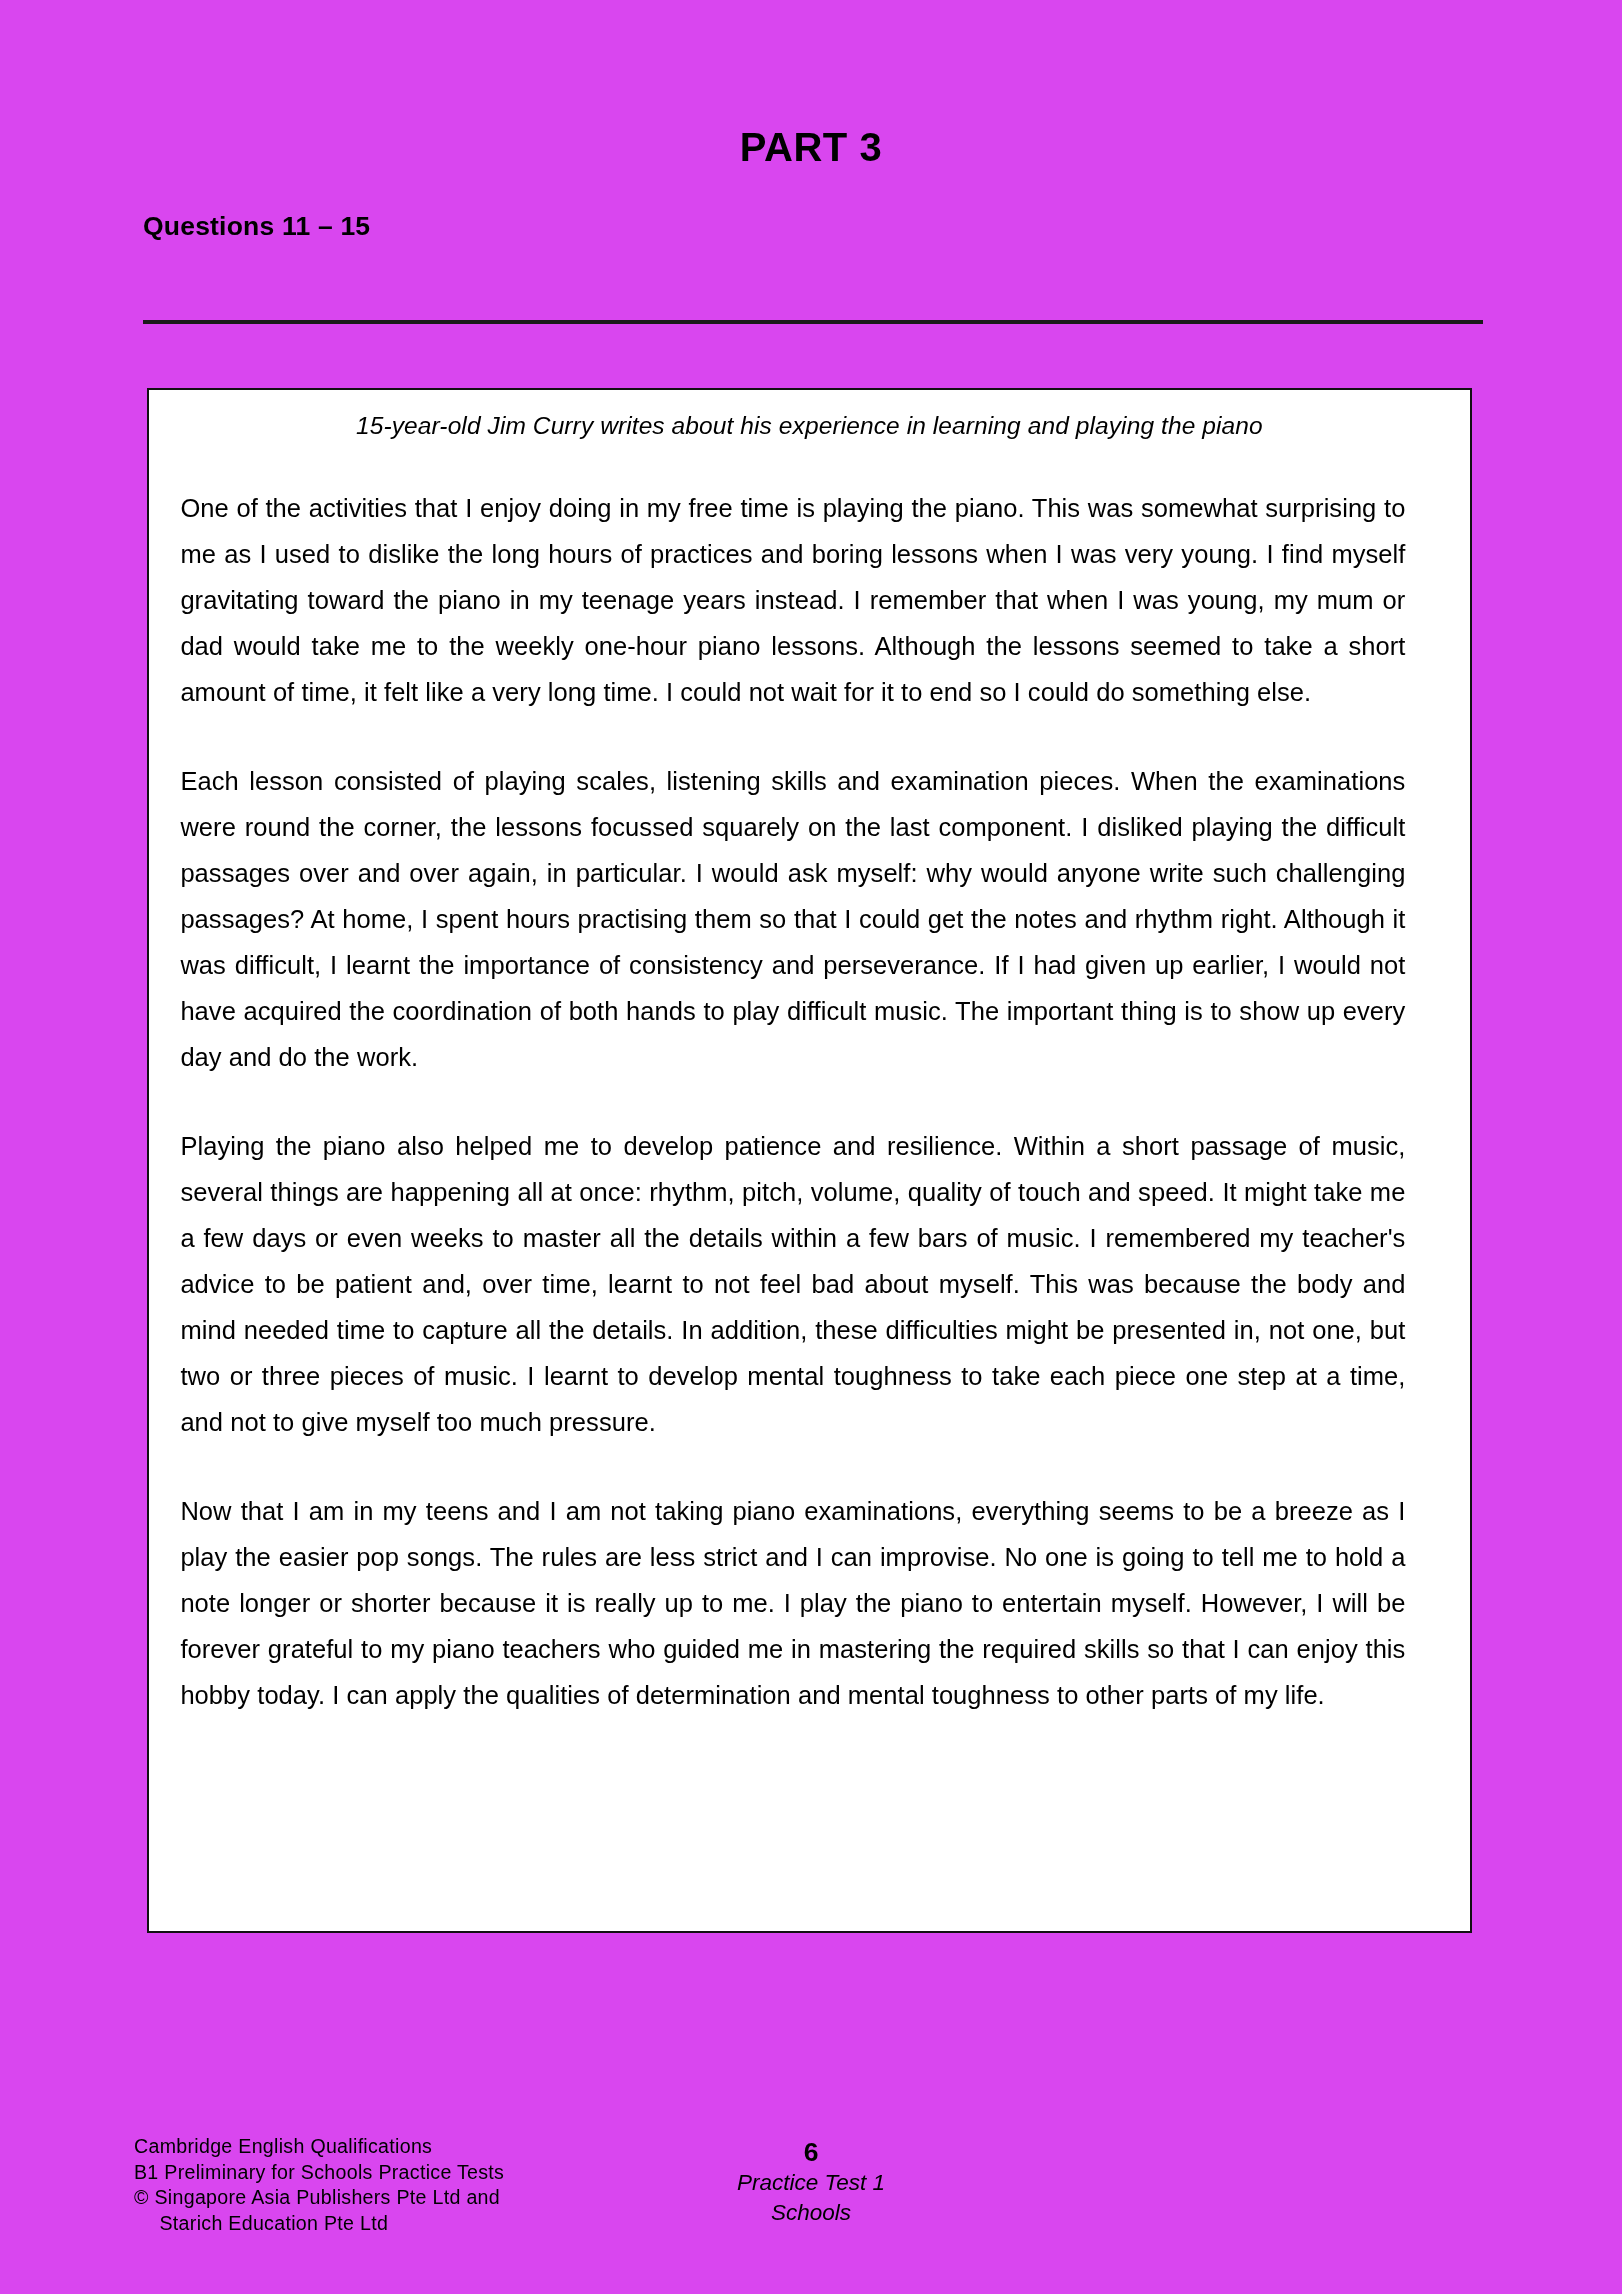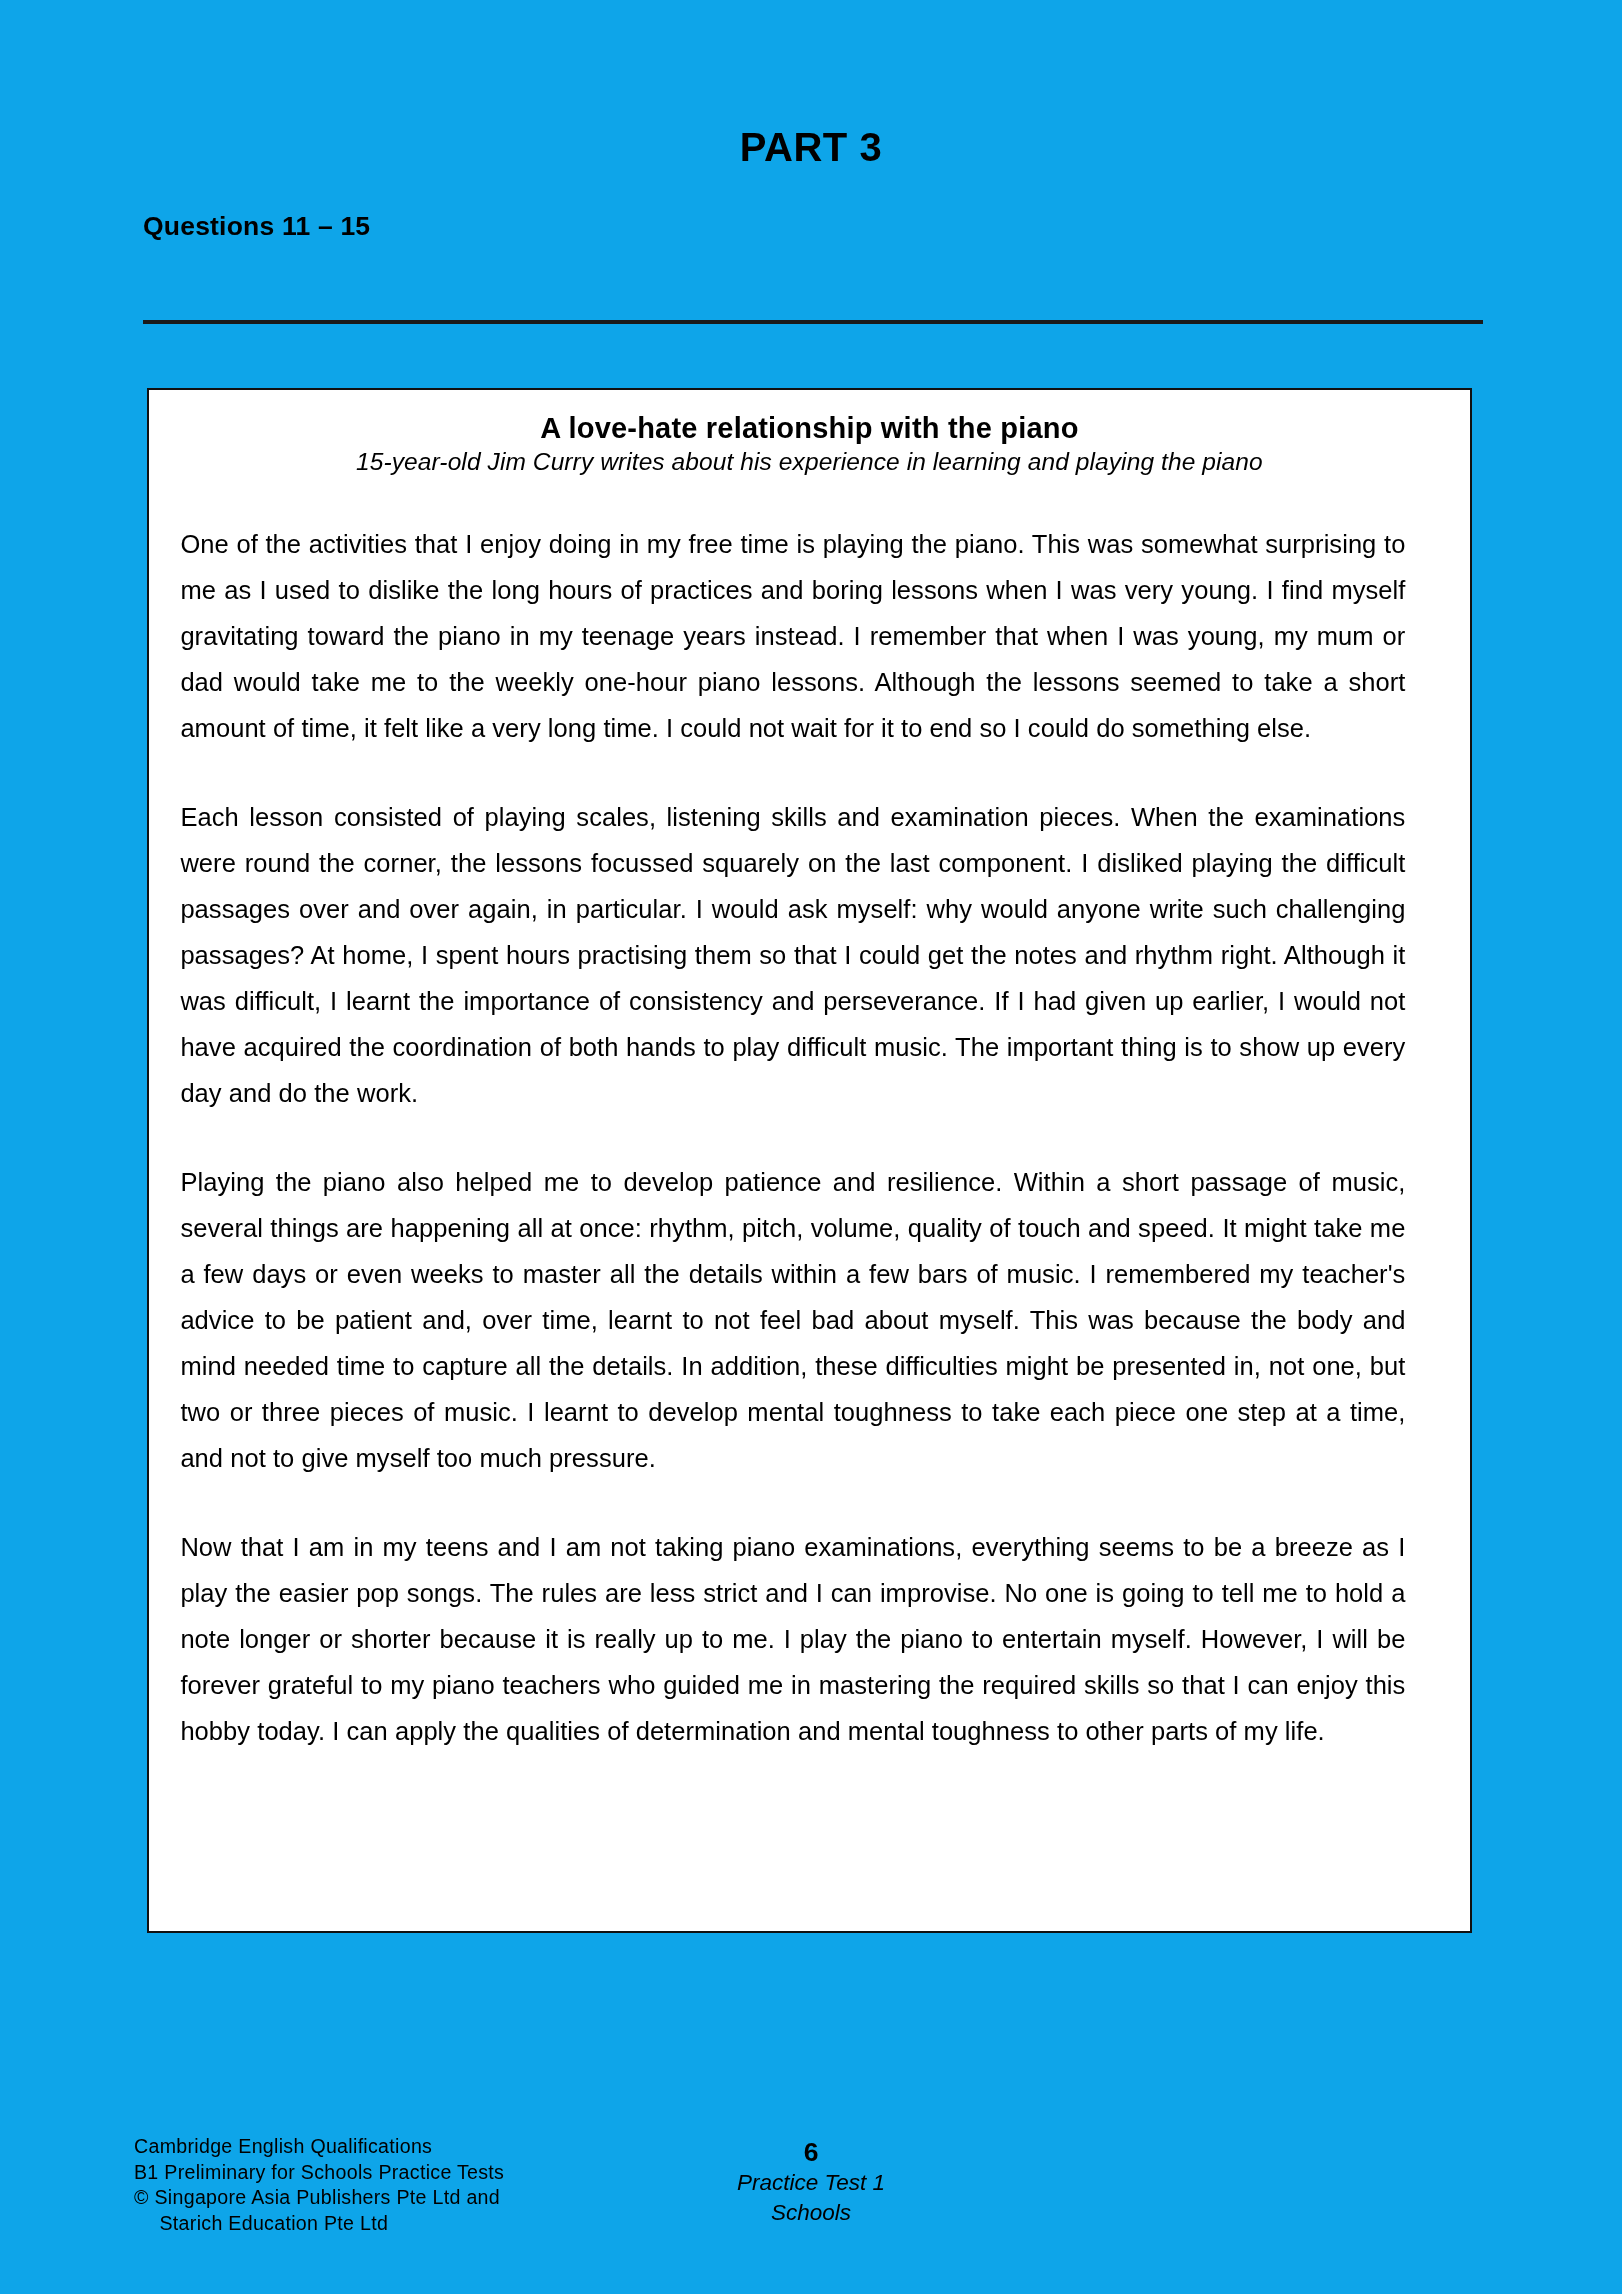--- a/index.html
+++ b/index.html
@@ -16,21 +16,21 @@
     color: #000000;
     overflow: hidden;
   }
 
   .page {
     position: absolute;
     left: 0;
     top: 0;
     width: 1622px;
     height: 2295px;
-    background: #0ea5e9;
+    background: #d946ef;
   }
 
   
   .part-title {
     position: absolute;
     left: 0;
     top: 125px;
     width: 1622px;
     text-align: center;
     font-size: 40px;
@@ -162,21 +162,20 @@
   <div class="part-title">PART 3</div>
 
   <div class="questions-line">Questions 11 – 15</div>
 
 
   <div class="header-rule"></div>
 
   <div class="passage-box">
     <div class="passage-inner">
 
-      <div class="passage-title">A love-hate relationship with the piano</div>
 
       <div class="passage-subtitle">15-year-old Jim Curry writes about his experience in learning and playing the piano</div>
 
       <div class="passage-body">
         <p>One of the activities that I enjoy doing in my free time is playing the piano. This was somewhat surprising to me as I used to dislike the long hours of practices and boring lessons when I was very young. I find myself gravitating toward the piano in my teenage years instead. I remember that when I was young, my mum or dad would take me to the weekly one-hour piano lessons. Although the lessons seemed to take a short amount of time, it felt like a very long time. I could not wait for it to end so I could do something else.</p>
         <p>Each lesson consisted of playing scales, listening skills and examination pieces. When the examinations were round the corner, the lessons focussed squarely on the last component. I disliked playing the difficult passages over and over again, in particular. I would ask myself: why would anyone write such challenging passages? At home, I spent hours practising them so that I could get the notes and rhythm right. Although it was difficult, I learnt the importance of consistency and perseverance. If I had given up earlier, I would not have acquired the coordination of both hands to play difficult music. The important thing is to show up every day and do the work.</p>
         <p>Playing the piano also helped me to develop patience and resilience. Within a short passage of music, several things are happening all at once: rhythm, pitch, volume, quality of touch and speed. It might take me a few days or even weeks to master all the details within a few bars of music. I remembered my teacher's advice to be patient and, over time, learnt to not feel bad about myself. This was because the body and mind needed time to capture all the details. In addition, these difficulties might be presented in, not one, but two or three pieces of music. I learnt to develop mental toughness to take each piece one step at a time, and not to give myself too much pressure.</p>
         <p>Now that I am in my teens and I am not taking piano examinations, everything seems to be a breeze as I play the easier pop songs. The rules are less strict and I can improvise. No one is going to tell me to hold a note longer or shorter because it is really up to me. I play the piano to entertain myself. However, I will be forever grateful to my piano teachers who guided me in mastering the required skills so that I can enjoy this hobby today. I can apply the qualities of determination and mental toughness to other parts of my life.</p>
       </div>
 

